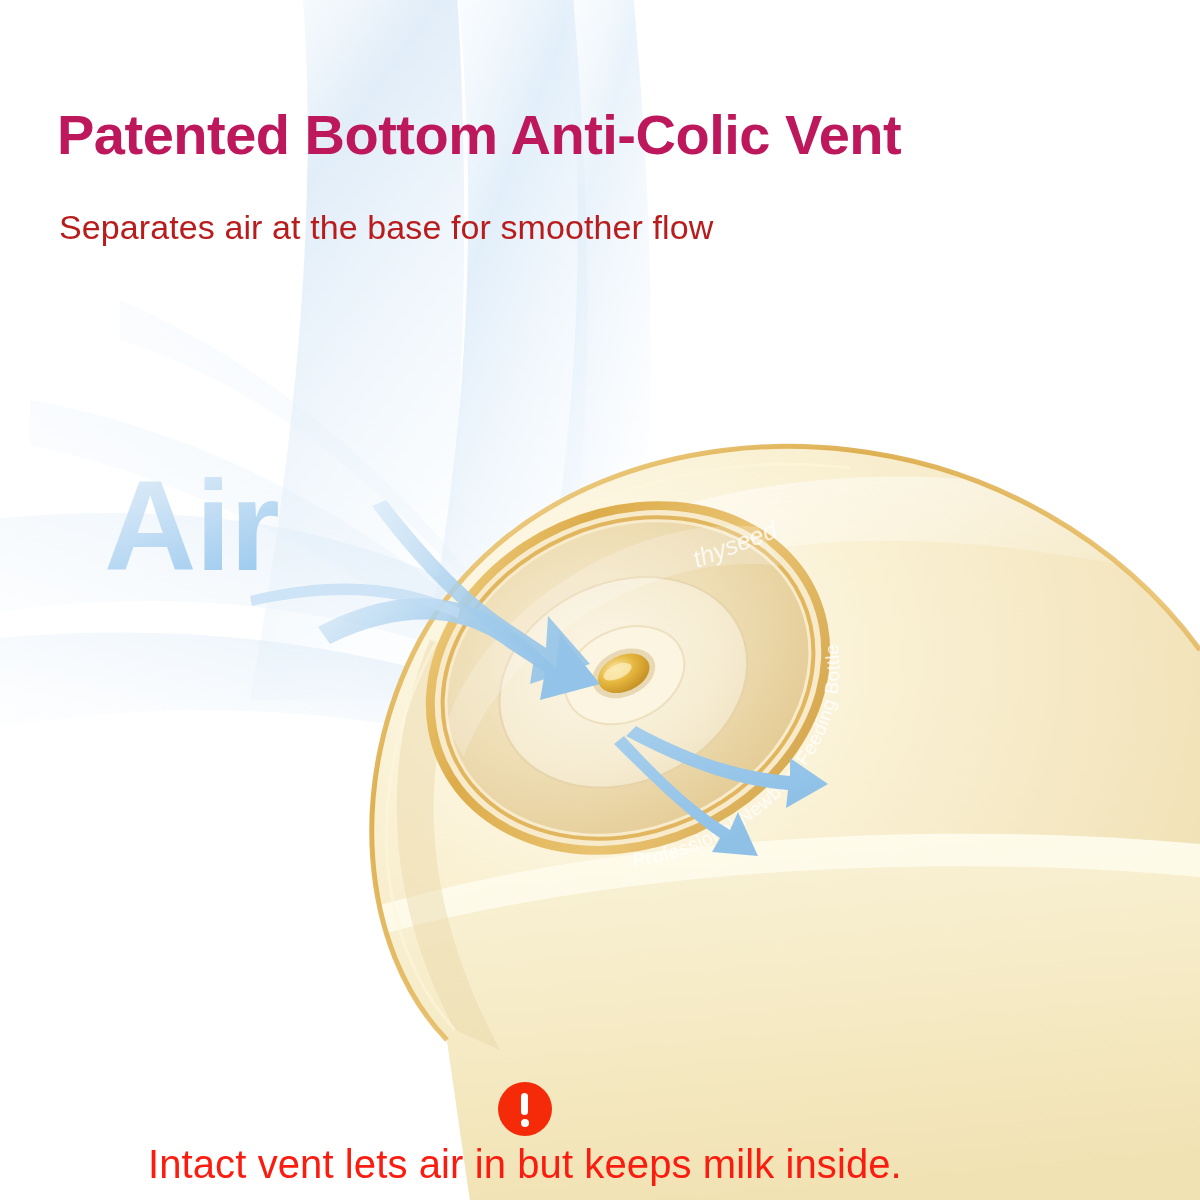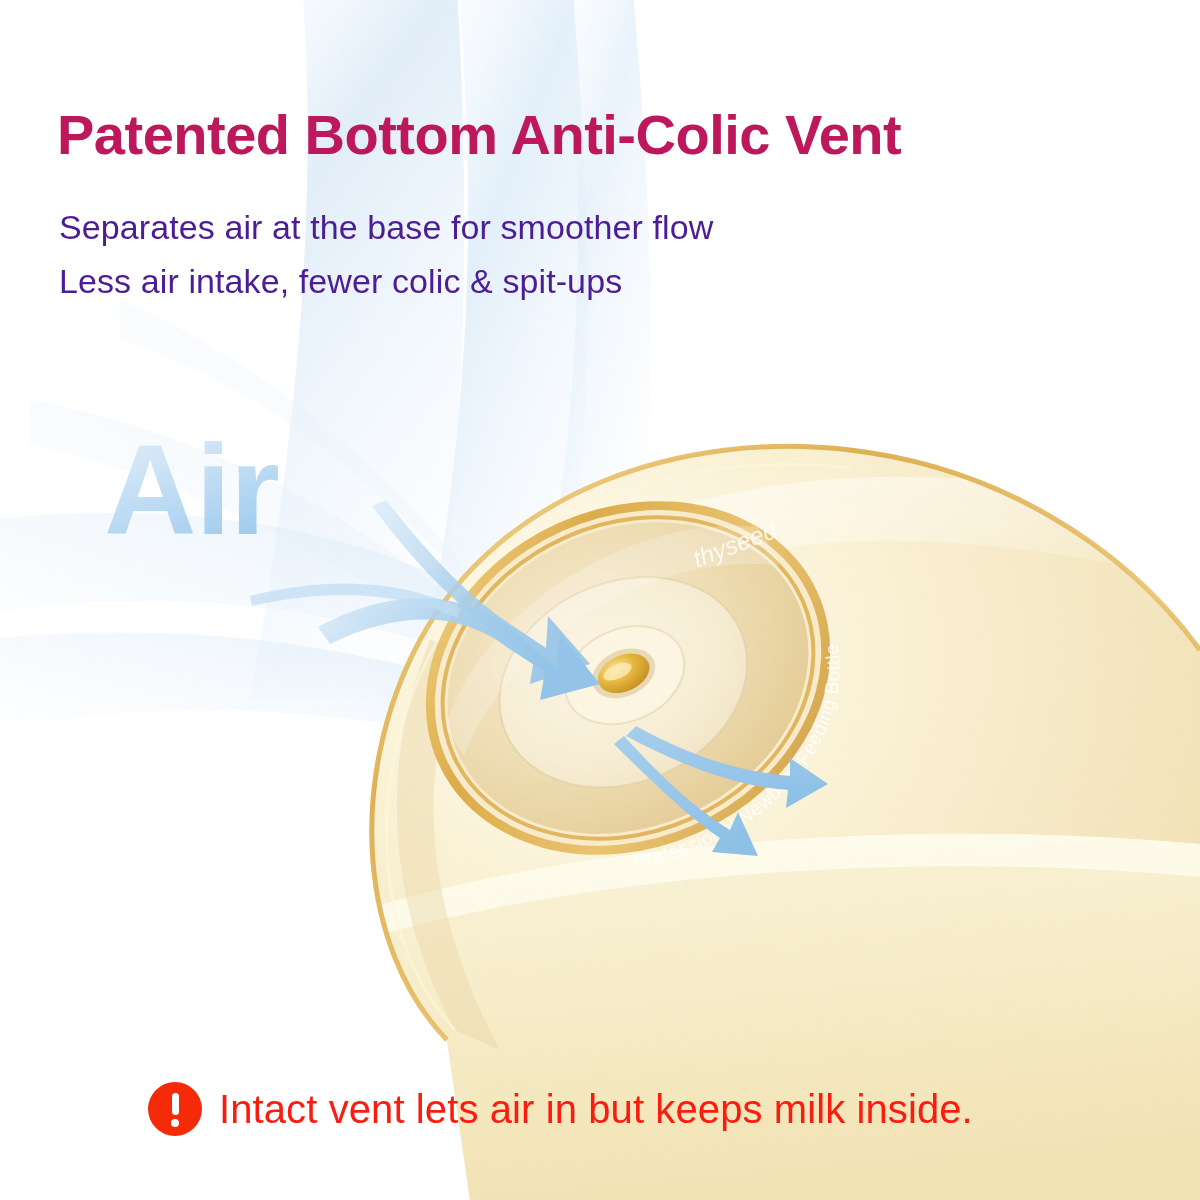--- a/index.html
+++ b/index.html
@@ -30,50 +30,51 @@
     color:#be185d;
     line-height:1.08;
     white-space:nowrap;
   }
   .sub {
     position:absolute;
     left:59px;
     width:1050px;
     font-size:34px;
     font-weight:400;
-    color:#4c1d95;
+    color:#b91c1c;
     letter-spacing:0.1px;
     white-space:nowrap;
   }
   #sub1 { top:208px; }
   #sub2 { top:262px; }
 
   
   #air-label {
     position:absolute;
-    left:104px; top:426px;
+    left:104px; top:462px;
     font-size:128px;
     font-weight:bold;
     letter-spacing:-1px;
     line-height:1;
     background:linear-gradient(160deg,#E2EEF9 0%,#CFE4F6 30%,#A8D0F0 75%,#96C6EC 100%);
     -webkit-background-clip:text;
     background-clip:text;
     color:transparent;
     text-align:center;
     -webkit-text-fill-color:transparent;
   }
 
   
   #caption {
     position:absolute;
     left:148px; top:1082px;
     display:flex;
     align-items:center;
-    gap:17px;
+    gap:6px;
+    flex-direction:column;
   }
   #warn-icon {
     width:54px; height:54px; flex:0 0 54px;
     border-radius:50%;
     background:#F42A08;
     position:relative;
   }
   #warn-icon::before {
     content:"";
     position:absolute;
@@ -293,20 +294,19 @@
              L 720,838
              C 690,818 656,786 614,744 Z" fill="url(#arrG2)"></path>
 
     <path d="M 250,596 C 330,576 400,580 460,608 L 458,618 C 398,592 330,588 252,606 Z" fill="#BFDCF3" opacity="0.7"></path>
   </svg>
 
   <div id="air-label">Air</div>
 
   <div id="headline">Patented Bottom Anti-Colic Vent</div>
   <div class="sub" id="sub1">Separates air at the base for smoother flow</div>
-  <div class="sub" id="sub2">Less air intake, fewer colic &amp; spit-ups</div>
 
   <div id="caption">
     <div id="warn-icon"></div>
     <div id="caption-text">Intact vent lets air in but keeps milk inside.</div>
   </div>
 
 </div>
 
 </body></html>

